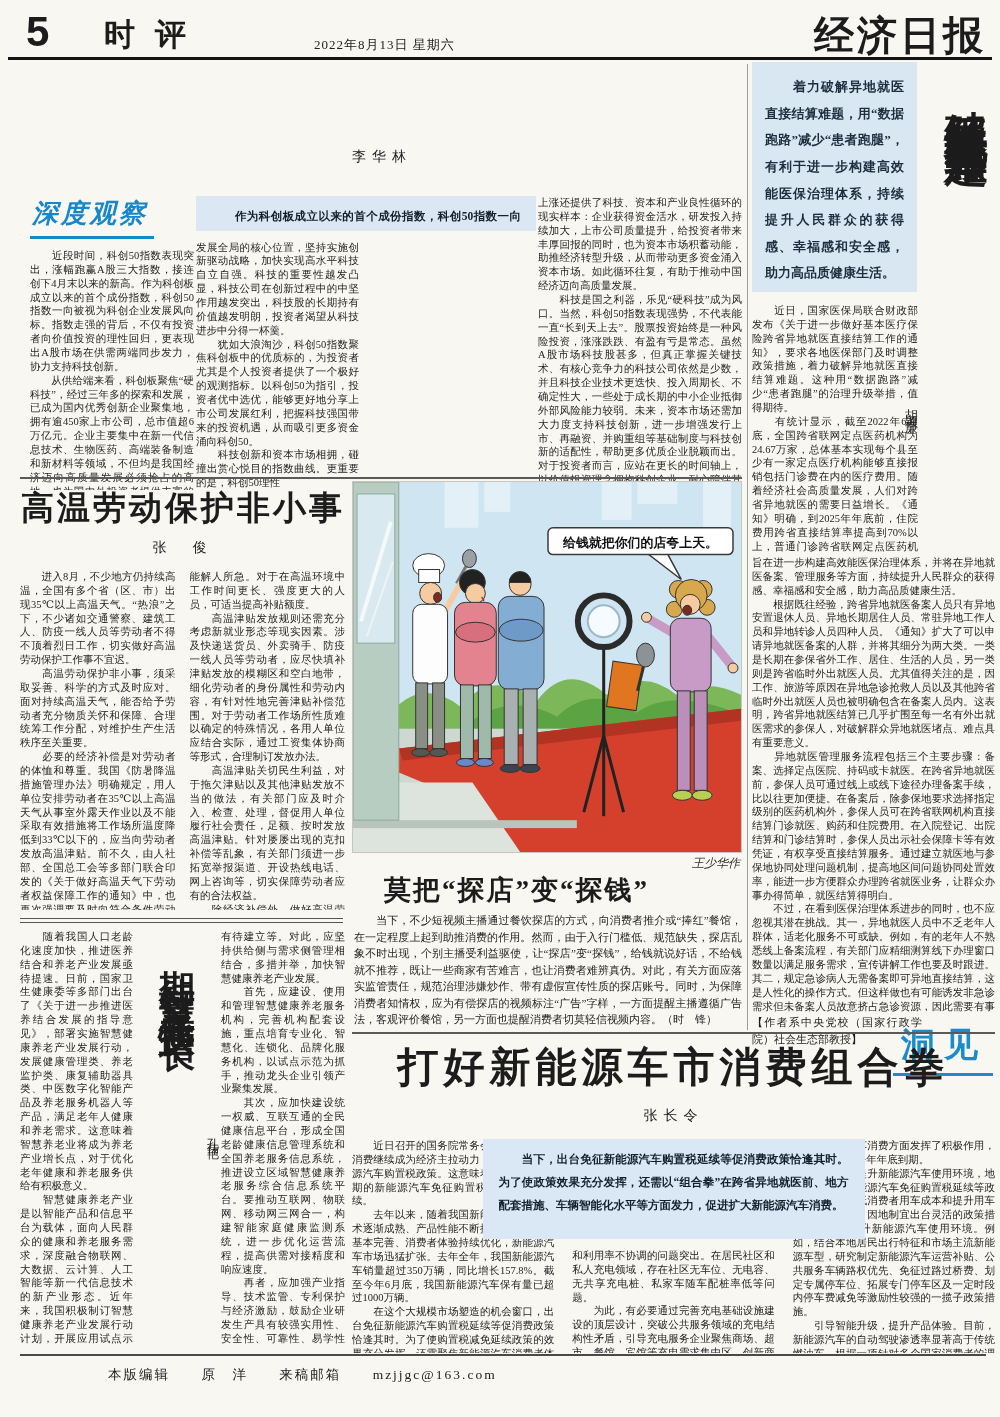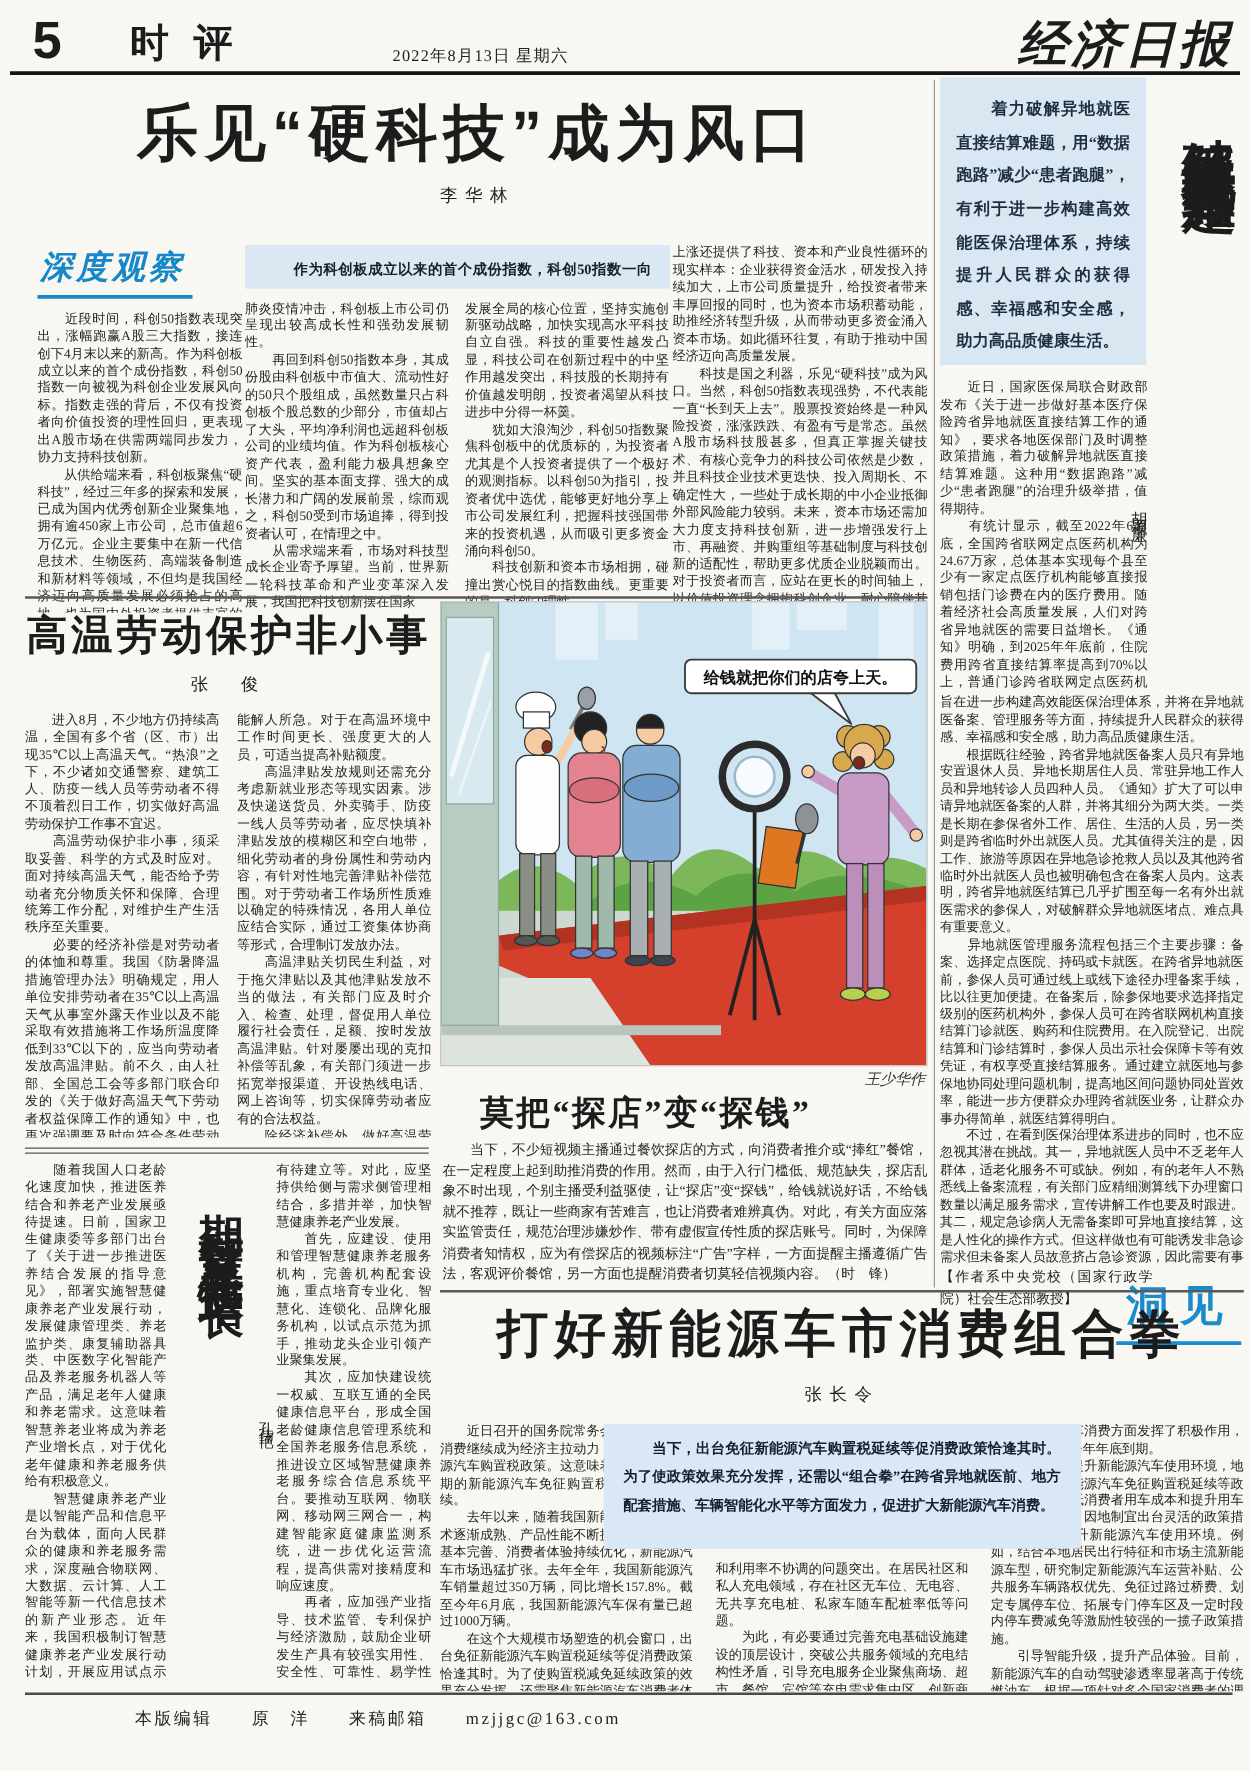--- a/index.html
+++ b/index.html
@@ -9,21 +9,21 @@
     background:#f8f7f2; overflow:hidden; color:#1c1c1c;
     font-family:"Liberation Serif","DejaVu Serif",serif;
   }
   .abs { position:absolute; }
   .sans { font-family:"Liberation Sans","DejaVu Sans",sans-serif; }
 
   
   .pg-num   { left:26px; top:8px;  font-size:42px; font-weight:bold; }
   .pg-sec   { left:104px; top:14px; font-size:31px; font-weight:bold; letter-spacing:20px; }
   .pg-date  { left:314px; top:36px; font-size:13px; letter-spacing:1px; color:#222; }
-  .masthead { right:14px; top:8px; font-size:40px; font-weight:bold; font-style:italic; letter-spacing:3px;text-align:right; }
+  .masthead { right:14px; top:8px; font-size:40px; font-weight:bold; letter-spacing:3px;text-align:right; }
   .rule-header { left:8px; top:57px; width:984px; height:3px; background:#141414; }
 
   
   .bodytxt {
     font-size:10.5px; line-height:1.32; text-align:justify;
     white-space:pre-line; overflow:hidden; color:#242424;
   }
   .byline { text-align:center; font-size:14px; letter-spacing:6px; color:#222; }
 
   
@@ -116,36 +116,32 @@
 <body>
 
 <div class="page">
 
   <div class="abs pg-num sans">5</div>
   <div class="abs pg-sec">时评</div>
   <div class="abs pg-date">2022年8月13日 星期六</div>
   <div class="abs masthead">经济日报</div>
   <div class="abs rule-header"></div>
 
-  <div class="abs main-title sans">乐见“硬科技”成为风口</div>
   <div class="abs main-author byline">李华林</div>
 
   <div class="abs main-body">
     <div class="m-col1">
       <span class="label-blue">深度观察</span>
       <div class="bodytxt">　　近段时间，科创50指数表现突出，涨幅跑赢A股三大指数，接连创下4月末以来的新高。作为科创板成立以来的首个成份指数，科创50指数一向被视为科创企业发展风向标。指数走强的背后，不仅有投资者向价值投资的理性回归，更表现出A股市场在供需两端同步发力，协力支持科技创新。
 　　从供给端来看，科创板聚焦“硬科技”，经过三年多的探索和发展，已成为国内优秀创新企业聚集地，拥有逾450家上市公司，总市值超6万亿元。企业主要集中在新一代信息技术、生物医药、高端装备制造和新材料等领域，不但均是我国经济迈向高质量发展必须抢占的高地，也为国内外投资者提供丰富的优质投资标的。
 　　拿业绩说话，科创板实力过硬。据同花顺iFinD数据统计，目前已有70家科创板公司披露2022年上半年业绩预告，其中有51家业绩预计大幅上升、预增或扭亏，占比逾七成。即使遭遇国际经济形势突变和新冠</div>
     </div>
     <div class="m-mid">
       <div class="hl-box">　　作为科创板成立以来的首个成份指数，科创50指数一向被视为科创企业发展风向标。指数走强的背后，不仅有投资者向价值投资的理性回归，更表现出A股市场在供需两端同步发力，协力支持科技创新。未来，资本市场应进一步增强基础制度与科技创新的适配性，帮助更多优质企业脱颖而出。</div>
       <div class="m-midcols">
-        <div class="bodytxt">肺炎疫情冲击，科创板上市公司仍呈现出较高成长性和强劲发展韧性。
-　　再回到科创50指数本身，其成份股由科创板中市值大、流动性好的50只个股组成，虽然数量只占科创板个股总数的少部分，市值却占了大头，平均净利润也远超科创板公司的业绩均值。作为科创板核心资产代表，盈利能力极具想象空间。坚实的基本面支撑、强大的成长潜力和广阔的发展前景，综而观之，科创50受到市场追捧，得到投资者认可，在情理之中。
-　　从需求端来看，市场对科技型成长企业寄予厚望。当前，世界新一轮科技革命和产业变革深入发展，我国把科技创新摆在国家</div>
         <div class="bodytxt">发展全局的核心位置，坚持实施创新驱动战略，加快实现高水平科技自立自强。科技的重要性越发凸显，科技公司在创新过程中的中坚作用越发突出，科技股的长期持有价值越发明朗，投资者渴望从科技进步中分得一杯羹。
 　　犹如大浪淘沙，科创50指数聚焦科创板中的优质标的，为投资者尤其是个人投资者提供了一个极好的观测指标。以科创50为指引，投资者优中选优，能够更好地分享上市公司发展红利，把握科技强国带来的投资机遇，从而吸引更多资金涌向科创50。
 　　科技创新和资本市场相拥，碰撞出赏心悦目的指数曲线。更重要的是，科创50理性</div>
       </div>
     </div>
     <div class="m-col4 bodytxt">上涨还提供了科技、资本和产业良性循环的现实样本：企业获得资金活水，研发投入持续加大，上市公司质量提升，给投资者带来丰厚回报的同时，也为资本市场积蓄动能，助推经济转型升级，从而带动更多资金涌入资本市场。如此循环往复，有助于推动中国经济迈向高质量发展。
 　　科技是国之利器，乐见“硬科技”成为风口。当然，科创50指数表现强势，不代表能一直“长到天上去”。股票投资始终是一种风险投资，涨涨跌跌、有盈有亏是常态。虽然A股市场科技股甚多，但真正掌握关键技术、有核心竞争力的科技公司依然是少数，并且科技企业技术更迭快、投入周期长、不确定性大，一些处于成长期的中小企业抵御外部风险能力较弱。未来，资本市场还需加大力度支持科技创新，进一步增强发行上市、再融资、并购重组等基础制度与科技创新的适配性，帮助更多优质企业脱颖而出。对于投资者而言，应站在更长的时间轴上，以价值投资理念拥抱科创企业，耐心陪伴其成长壮大，享受科技成果的同时收获财富回报。</div>
   </div>
   <div class="abs rule-h r-main-bot"></div>
   <div class="abs vdiv"></div>

